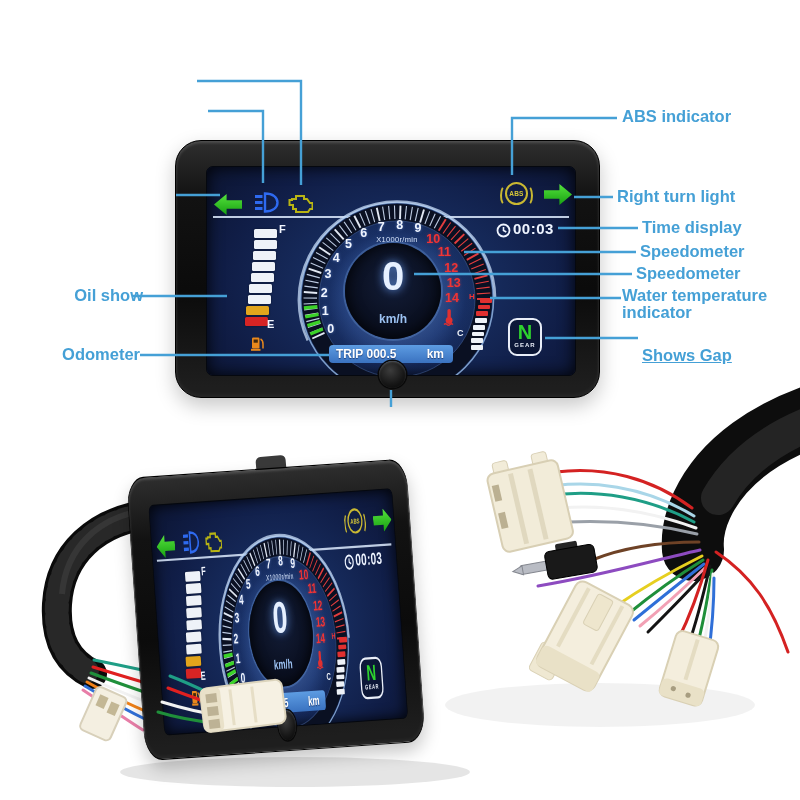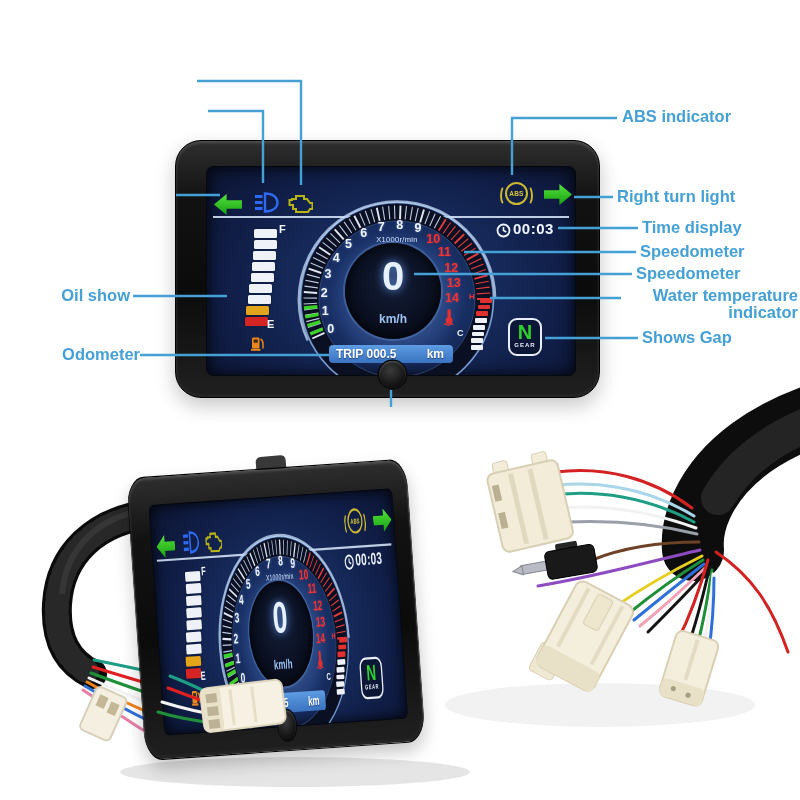--- a/index.html
+++ b/index.html
@@ -6,21 +6,21 @@
   html,body{margin:0;padding:0;background:#fff;}
   #stage{position:relative;width:800px;height:800px;overflow:hidden;background:#fff;
          font-family:"Liberation Sans", sans-serif;}
   svg{display:block;}
   .lay{position:absolute;left:0;top:0;pointer-events:none;}
 
   
   .label{position:absolute;font-weight:bold;font-size:16.5px;color:var(--accent);
          white-space:nowrap;line-height:1.05;}
   .ra{text-align:right;}
-  .ctr{text-align:right;white-space:normal;}
+  .ctr{text-align:left;white-space:normal;}
 
   
   .device{position:absolute;width:425px;height:258px;}
   #device-top{left:175px;top:140px;}
   .bezel{position:absolute;inset:0;border-radius:26px;border:1px solid #000;
          background:linear-gradient(180deg,#2e2e2e,#121212 22%,#0b0b0b 58%,#1e1e1e 96%);
          box-shadow:inset 0 2px 3px rgba(255,255,255,.16), inset 0 -2px 5px rgba(255,255,255,.05),
                     0 8px 20px rgba(0,0,0,.22);}
   .screen{position:absolute;left:30px;top:25px;width:368px;height:208px;border-radius:7px;
           overflow:hidden;border:1px solid #05080f;
@@ -571,26 +571,26 @@
       <path d="M613 197 H574"></path>
       <path d="M638 228 H558"></path>
       <path d="M636 252 H464"></path>
       <path d="M632 274 H414"></path>
       <path d="M621 298 H490"></path>
       <path d="M638 338 H545"></path>
       <path d="M391 407 V390"></path>
     </g>
   </svg>
 
-  <div class="label ra" style="left:6px;top:287px;width:124px;">Oil show</div>
+  <div class="label ra" style="left:19px;top:287px;width:124px;">Oil show</div>
   <div class="label ra" style="left:16px;top:346px;width:124px;">Odometer</div>
   <div class="label" style="left:622px;top:108px;">ABS indicator</div>
   <div class="label" style="left:617px;top:188px;">Right turn light</div>
   <div class="label" style="left:642px;top:219px;">Time display</div>
   <div class="label" style="left:640px;top:243px;">Speedometer</div>
   <div class="label" style="left:636px;top:265px;">Speedometer</div>
   <div class="label ctr" style="left:622px;top:287px;width:176px;">
     <span>Water temperature</span><br>
     <span>indicator</span>
   </div>
-  <div class="label" style="left:642px;top:329px;">Shows Gap</div>
+  <div class="label" style="left:642px;top:347px;text-decoration:underline;">Shows Gap</div>
 
 </div>
 
 </body></html>

